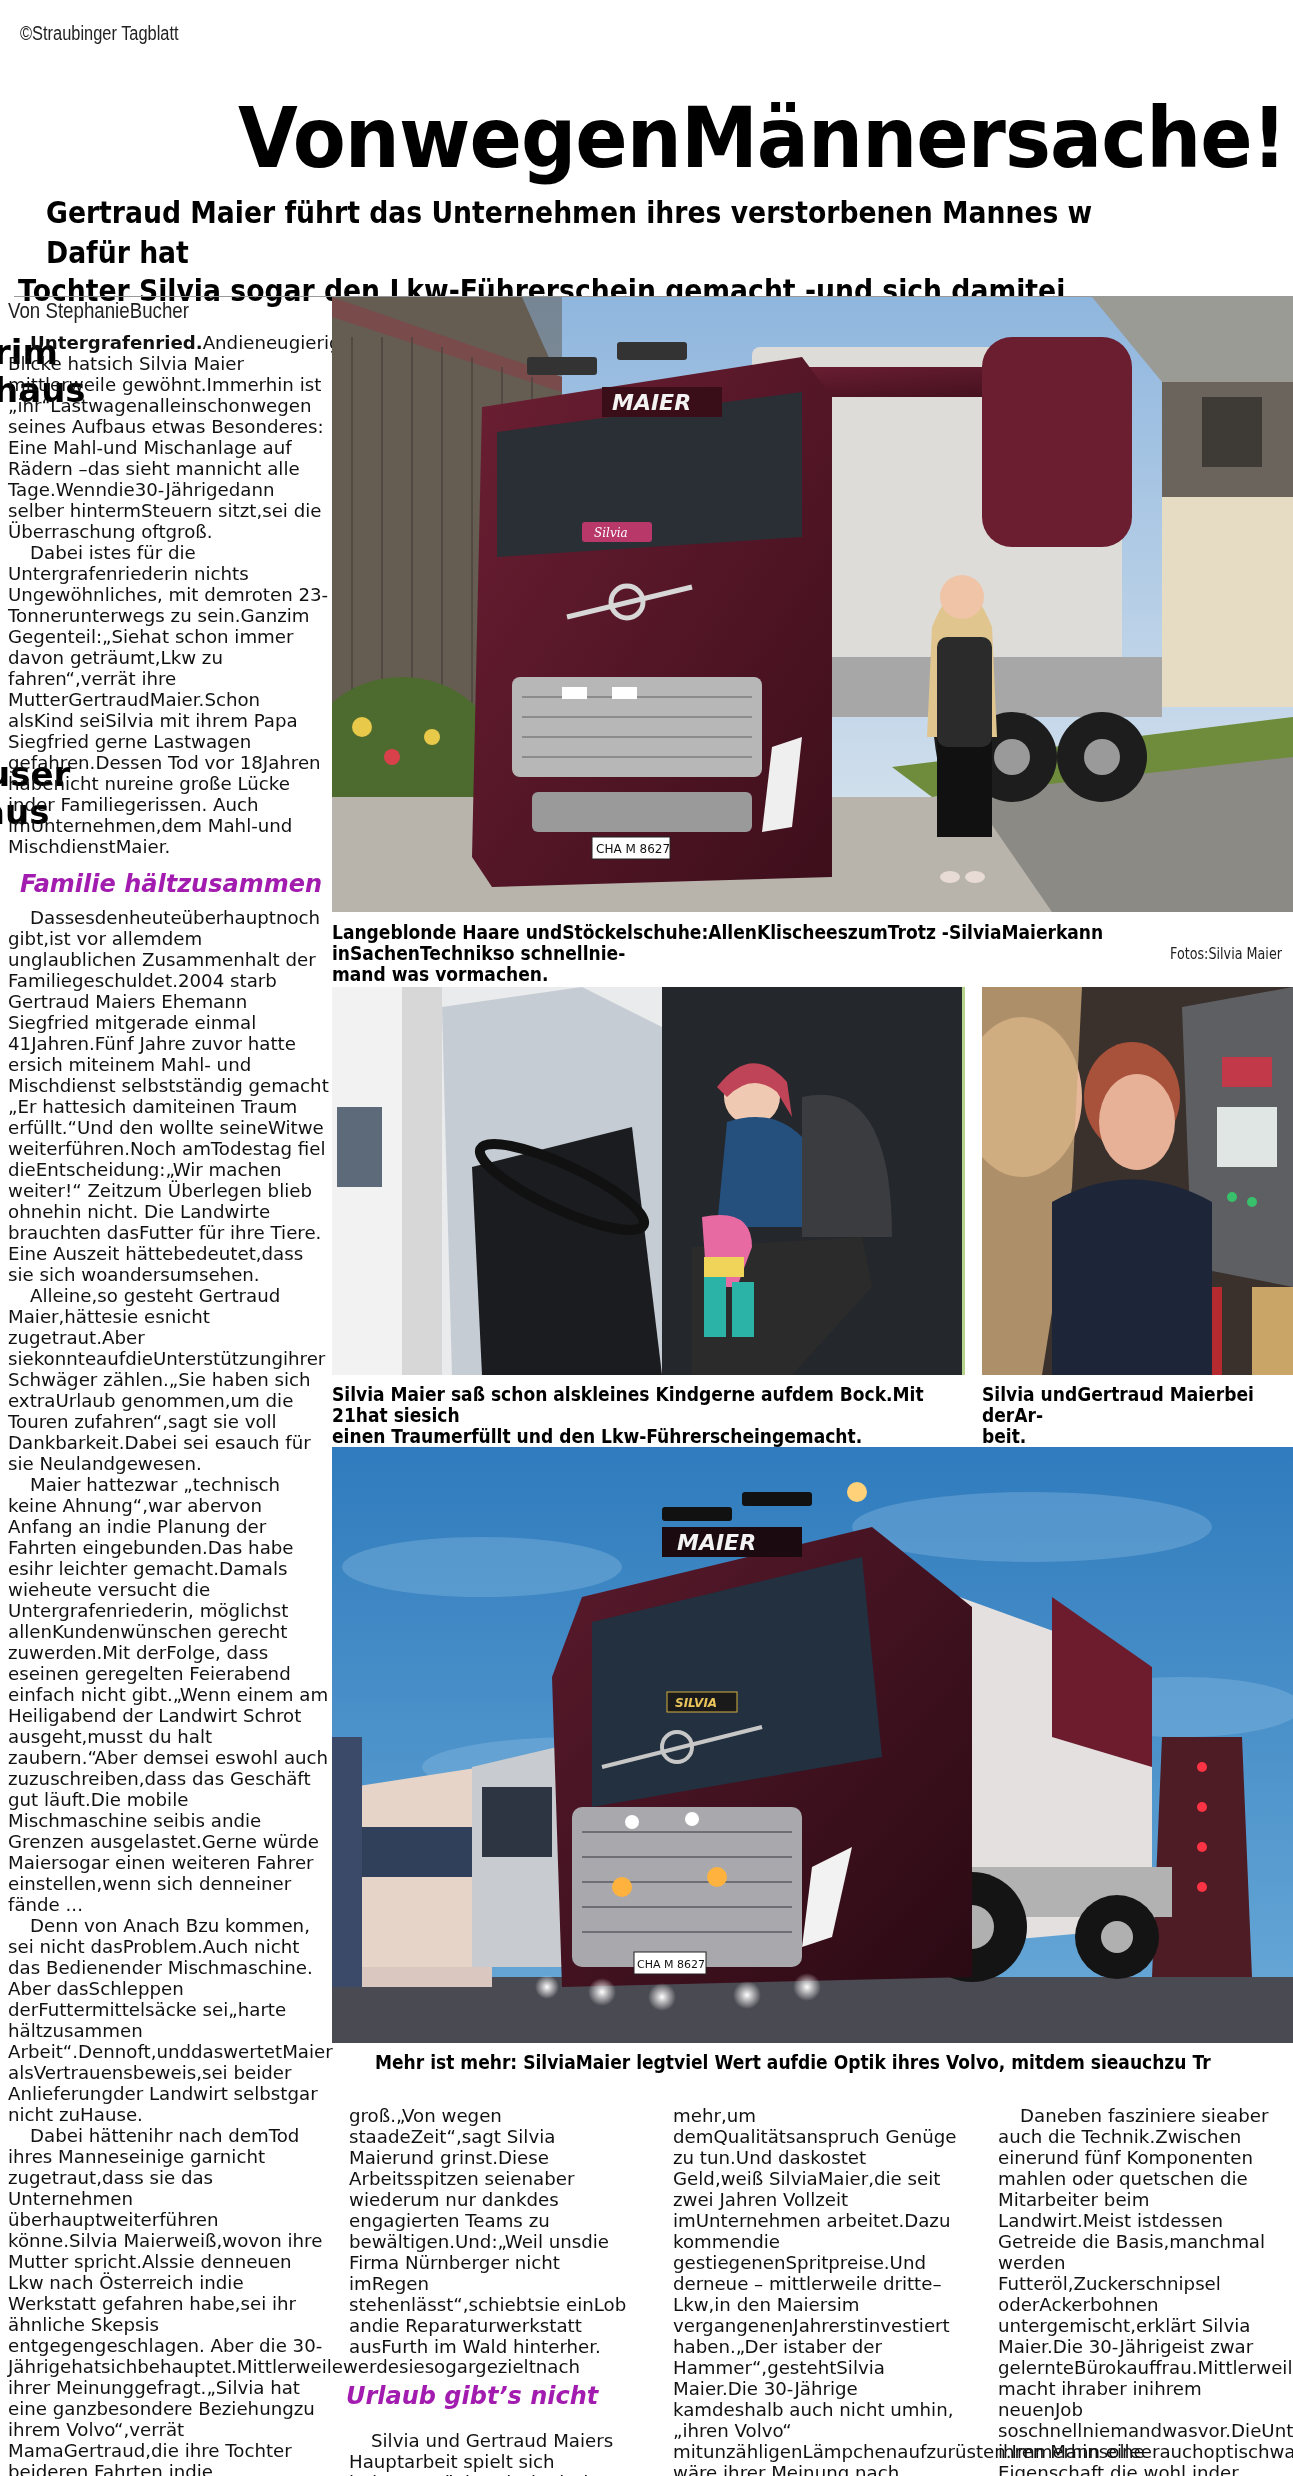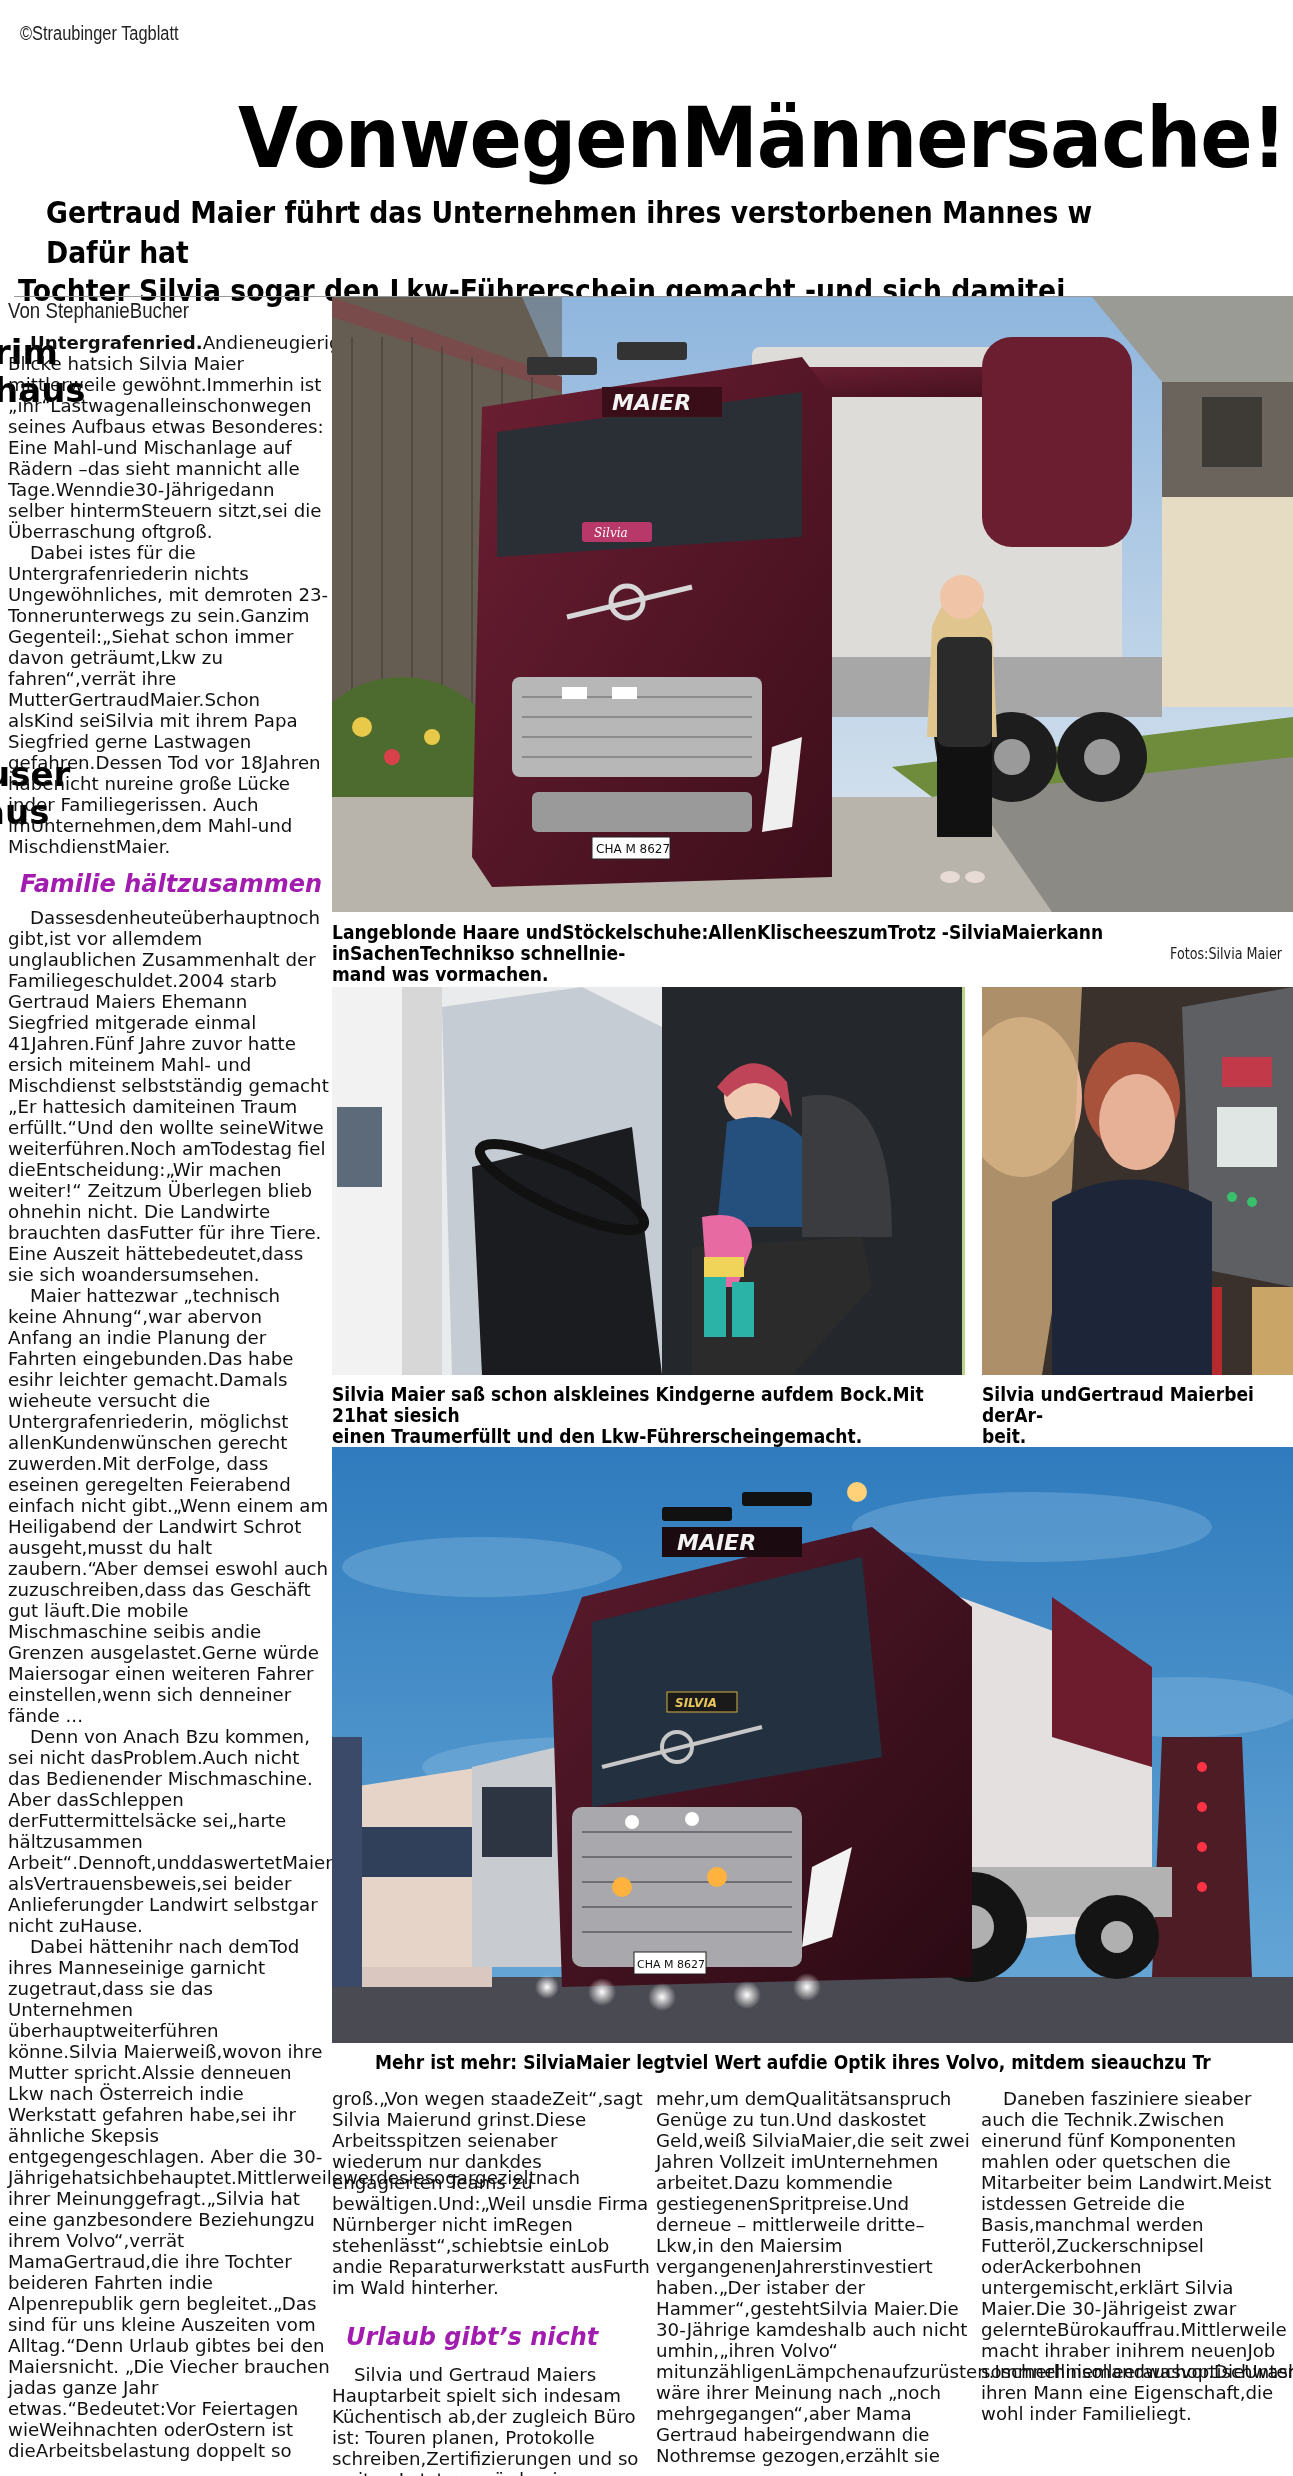--- a/index.html
+++ b/index.html
@@ -18,21 +18,21 @@
   .col-left .lead { font-weight:bold;margin-top:48px; }
   .subhead { font-style:italic; font-weight:bold; font-size:24px; line-height:34px; margin:10px 0 6px 12px !important; color:#a21caf; }
 
   .ghost { font-family:"DejaVu Sans", sans-serif; font-weight:bold; font-size:34px; line-height:36px; color:#000; left:-6px; }
 
   .photo { overflow:hidden; }
   .caption { font-family:"DejaVu Sans", sans-serif; font-weight:bold; font-size:19px; line-height:21px; color:#000; transform:scaleX(0.9); transform-origin:left top; white-space:nowrap; }
   .credit { font-family:"DejaVu Sans", sans-serif; font-size:15px; color:#222; transform:scaleX(0.85); transform-origin:left top; white-space:nowrap; }
 
   .col-bottom { top:2088px; width:318px; font-size:18.2px; line-height:21px; color:#111; }
-  .col-bottom p { margin:0; white-space:pre-line; }
+  .col-bottom p { margin:17px; white-space:pre-line; }
   .col-bottom .indent { text-indent:22px; }
   .col-bottom .subhead { margin:22px 0 10px 14px !important; font-size:24px; }
 
   svg { display:block; }
 </style>
 </head>
 <body>
 
 <div class="abs copyright">©Straubinger Tagblatt</div>
 
@@ -48,20 +48,21 @@
 <div class="abs ghost" style="top:334px">rim</div>
 <div class="abs ghost" style="top:372px">haus</div>
 <div class="abs ghost" style="top:756px;left:-14px">user</div>
 <div class="abs ghost" style="top:794px;left:-18px">aus</div>
 
 <div class="abs col-left">
   <p class="indent"><span class="lead">Untergrafenried.</span><span>Andieneugierigen Blicke hatsich Silvia Maier mittlerweile gewöhnt.Immerhin ist „ihr“Lastwagenalleinschonwegen seines Aufbaus etwas Besonderes: Eine Mahl-und Mischanlage auf Rädern –das sieht mannicht alle Tage.Wenndie30-Jährigedann selber hintermSteuern sitzt,sei die Überraschung oftgroß.</span></p>
   <p class="indent">Dabei istes für die Untergrafenriederin nichts Ungewöhnliches, mit demroten 23-Tonnerunterwegs zu sein.Ganzim Gegenteil:„Siehat schon immer davon geträumt,Lkw zu fahren“,verrät ihre MutterGertraudMaier.Schon alsKind seiSilvia mit ihrem Papa Siegfried gerne Lastwagen gefahren.Dessen Tod vor 18Jahren habenicht nureine große Lücke inder Familiegerissen. Auch imUnternehmen,dem Mahl-und MischdienstMaier.</p>
   <p class="subhead">Familie hältzusammen</p>
   <p class="indent">Dassesdenheuteüberhauptnoch gibt,ist vor allemdem unglaublichen Zusammenhalt der Familiegeschuldet.2004 starb Gertraud Maiers Ehemann Siegfried mitgerade einmal 41Jahren.Fünf Jahre zuvor hatte ersich miteinem Mahl- und Mischdienst selbstständig gemacht „Er hattesich damiteinen Traum erfüllt.“Und den wollte seineWitwe weiterführen.Noch amTodestag fiel dieEntscheidung:„Wir machen weiter!“ Zeitzum Überlegen blieb ohnehin nicht. Die Landwirte brauchten dasFutter für ihre Tiere. Eine Auszeit hättebedeutet,dass sie sich woandersumsehen.</p>
+  <p class="indent">Alleine,so gesteht Gertraud Maier,hättesie esnicht zugetraut.Aber siekonnteaufdieUnterstützungihrer Schwäger zählen.„Sie haben sich extraUrlaub genommen,um die Touren zufahren“,sagt sie voll Dankbarkeit.Dabei sei esauch für sie Neulandgewesen.</p>
   <p class="indent">Maier hattezwar „technisch keine Ahnung“,war abervon Anfang an indie Planung der Fahrten eingebunden.Das habe esihr leichter gemacht.Damals wieheute versucht die Untergrafenriederin, möglichst allenKundenwünschen gerecht zuwerden.Mit derFolge, dass eseinen geregelten Feierabend einfach nicht gibt.„Wenn einem am Heiligabend der Landwirt Schrot ausgeht,musst du halt zaubern.“Aber demsei eswohl auch zuzuschreiben,dass das Geschäft gut läuft.Die mobile Mischmaschine seibis andie Grenzen ausgelastet.Gerne würde Maiersogar einen weiteren Fahrer einstellen,wenn sich denneiner fände ...</p>
   <p class="indent">Denn von Anach Bzu kommen, sei nicht dasProblem.Auch nicht das Bedienender Mischmaschine. Aber dasSchleppen derFuttermittelsäcke sei„harte hältzusammen Arbeit“.Dennoft,unddaswertetMaier alsVertrauensbeweis,sei beider Anlieferungder Landwirt selbstgar nicht zuHause.</p>
   <p class="indent">Dabei hättenihr nach demTod ihres Manneseinige garnicht zugetraut,dass sie das Unternehmen überhauptweiterführen könne.Silvia Maierweiß,wovon ihre Mutter spricht.Alssie denneuen Lkw nach Österreich indie Werkstatt gefahren habe,sei ihr ähnliche Skepsis entgegengeschlagen. Aber die 30-Jährigehatsichbehauptet.Mittlerweilewerdesiesogargezieltnach ihrer Meinunggefragt.„Silvia hat eine ganzbesondere Beziehungzu ihrem Volvo“,verrät MamaGertraud,die ihre Tochter beideren Fahrten indie Alpenrepublik gern begleitet.„Das sind für uns kleine Auszeiten vom Alltag.“Denn Urlaub gibtes bei den Maiersnicht. „Die Viecher brauchen jadas ganze Jahr etwas.“Bedeutet:Vor Feiertagen wieWeihnachten oderOstern ist dieArbeitsbelastung doppelt so</p>
 </div>
 
 <div class="abs photo" style="left:332px;top:297px;width:961px;height:615px;" title="Silvia Maier posing next to her maroon Volvo FM truck with MAIER lettering">
   <svg width="961" height="615" viewBox="0 0 961 615">
     <defs>
       <linearGradient id="skyA" x1="0" y1="0" x2="0" y2="1">
           <stop offset="0" stop-color="#8fb6de"></stop>

